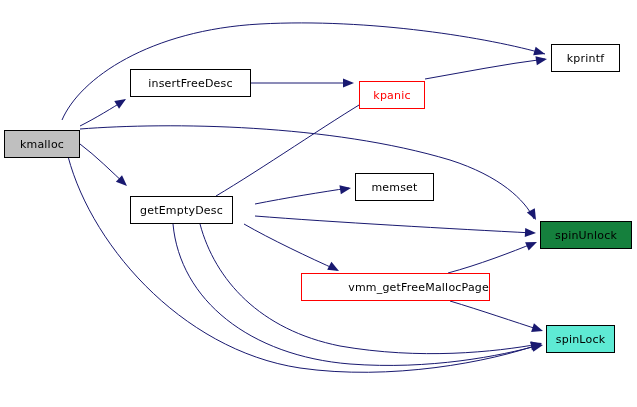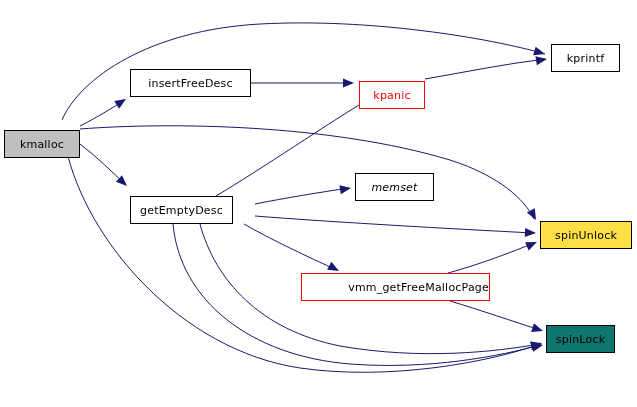--- a/index.html
+++ b/index.html
@@ -90,26 +90,26 @@
       </div>
       <div class="node" style="left: 359px; top: 69px; width: 66px; height: 28px; background: rgb(255, 255, 255); border: 1px solid rgb(255, 0, 0); color: rgb(255, 0, 0); margin-top: 12px;">
         <span class="node-label">kpanic</span>
       </div>
       <div class="node" style="left: 551px; top: 44px; width: 69px; height: 28px; background: rgb(255, 255, 255); border: 1px solid rgb(0, 0, 0); color: rgb(0, 0, 0);">
         <span class="node-label">kprintf</span>
       </div>
       <div class="node" style="left: 130px; top: 196px; width: 103px; height: 28px; background: rgb(255, 255, 255); border: 1px solid rgb(0, 0, 0); color: rgb(0, 0, 0);">
         <span class="node-label">getEmptyDesc</span>
       </div>
-      <div class="node" style="left: 355px; top: 173px; width: 79px; height: 28px; background: rgb(255, 255, 255); border: 1px solid rgb(0, 0, 0); color: rgb(0, 0, 0); font-style: italic;">
+      <div class="node" style="left: 355px; top: 173px; width: 79px; height: 28px; background: rgb(255, 255, 255); border: 1px solid rgb(0, 0, 0); color: rgb(0, 0, 0);">
         <span class="node-label">memset</span>
       </div>
-      <div class="node" style="left: 540px; top: 221px; width: 92px; height: 28px; background: #fde047; border: 1px solid rgb(0, 0, 0); color: rgb(0, 0, 0);">
+      <div class="node" style="left: 540px; top: 221px; width: 92px; height: 28px; background: #15803d; border: 1px solid rgb(0, 0, 0); color: rgb(0, 0, 0);">
         <span class="node-label">spinUnlock</span>
       </div>
       <div class="node" style="left: 301px; top: 273px; width: 189px; height: 28px; background: rgb(255, 255, 255); border: 1px solid rgb(255, 0, 0); color: rgb(0, 0, 0); justify-content: flex-end;">
         <span class="node-label">vmm_getFreeMallocPage</span>
       </div>
-      <div class="node" style="left: 546px; top: 325px; width: 69px; height: 28px; background: #0f766e; border: 1px solid rgb(0, 0, 0); color: rgb(0, 0, 0);">
+      <div class="node" style="left: 546px; top: 325px; width: 69px; height: 28px; background: #5eead4; border: 1px solid rgb(0, 0, 0); color: rgb(0, 0, 0);">
         <span class="node-label">spinLock</span>
       </div>
     </div>
 </div>
 
 </body></html>

